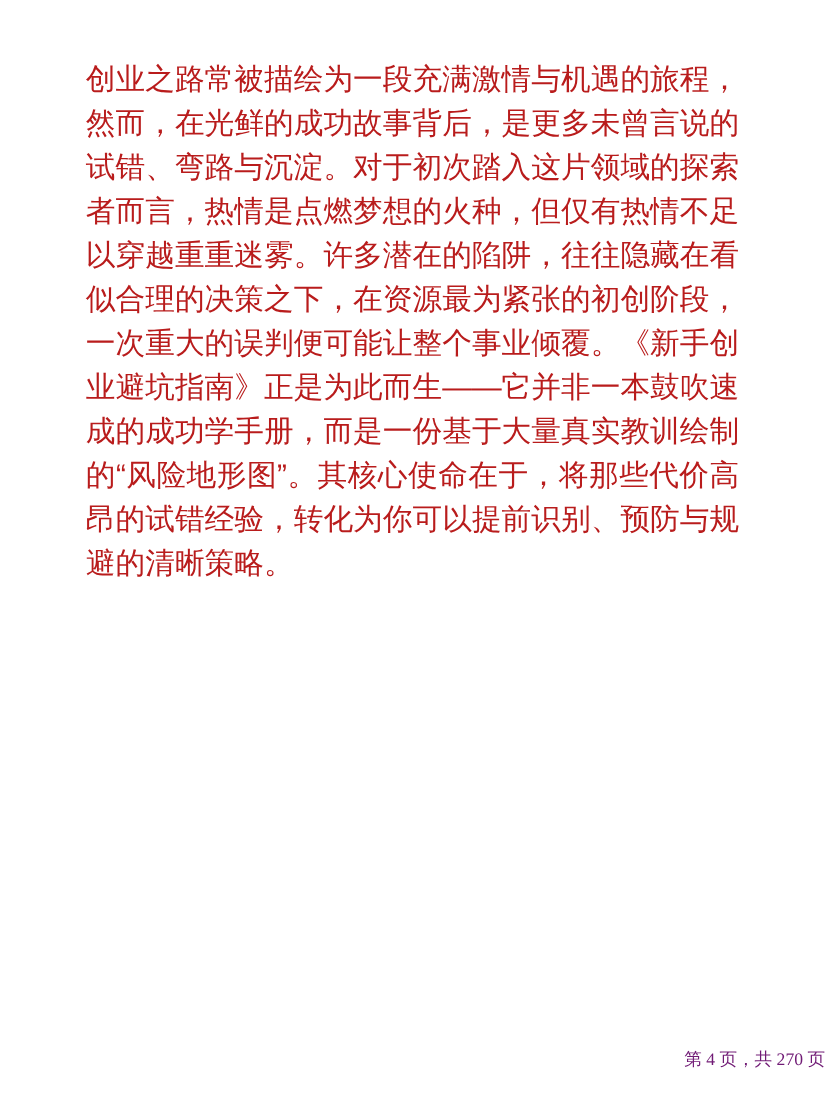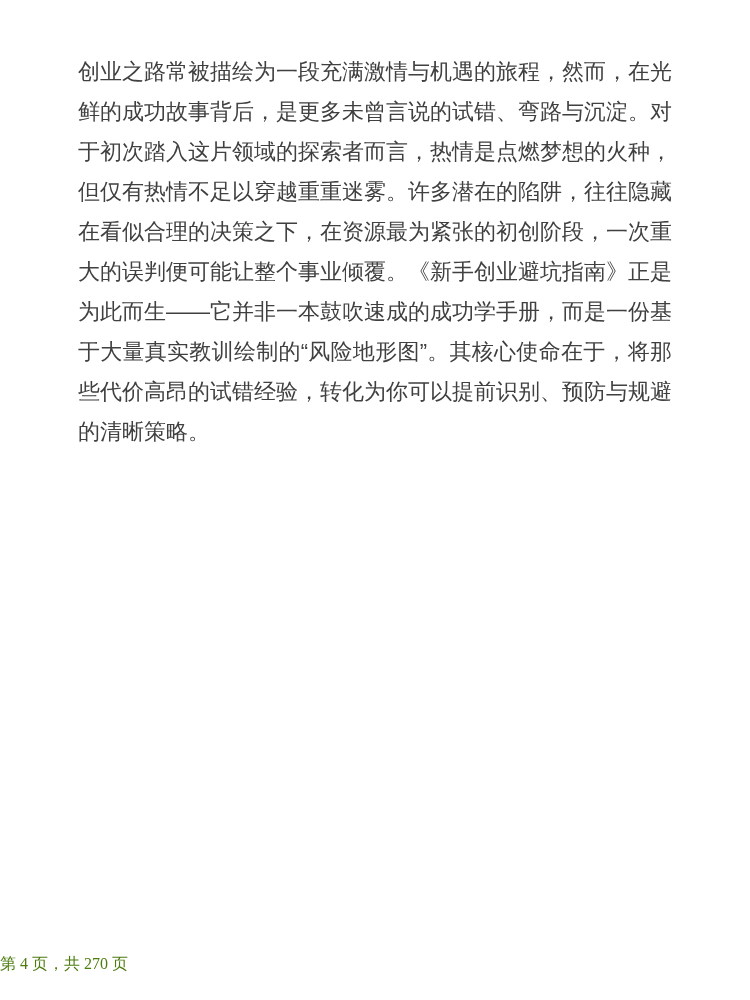--- a/index.html
+++ b/index.html
@@ -13,43 +13,43 @@
     height: 1000px;
     background: #ffffff;
     overflow: hidden;
     font-family: "Liberation Sans", sans-serif;
   }
   .content {
     position: absolute;
     left: 78px;
     top: 52px;
     width: 594px;
-    font-size: 22px;
+    font-size: 27px;
     line-height: 40px;
     font-weight: 300;
-    color: #404040;
+    color: #b91c1c;
     text-align: justify;
     text-justify: inter-ideograph;
     letter-spacing: 0;
   }
   .content p {
     margin: 0 0 16px 0;
     word-break: break-all;
   }
   .footer {
     position: absolute;
     left: 0;
     right: 0;
     bottom: 28px;
-    text-align: left;
+    text-align: right;
     font-family: "Liberation Serif", serif;
     font-size: 16px;
     line-height: 17px;
     font-weight: 400;
-    color: #4d7c0f;
+    color: #701a75;
   }
 </style>
 </head>
 <body>
 
 <div class="page">
   <div class="content">
     <p>创业之路常被描绘为一段充满激情与机遇的旅程，然而，在光鲜的成功故事背后，是更多未曾言说的试错、弯路与沉淀。对于初次踏入这片领域的探索者而言，热情是点燃梦想的火种，但仅有热情不足以穿越重重迷雾。许多潜在的陷阱，往往隐藏在看似合理的决策之下，在资源最为紧张的初创阶段，一次重大的误判便可能让整个事业倾覆。《新手创业避坑指南》正是为此而生——它并非一本鼓吹速成的成功学手册，而是一份基于大量真实教训绘制的“风险地形图”。其核心使命在于，将那些代价高昂的试错经验，转化为你可以提前识别、预防与规避的清晰策略。</p>
   </div>
   <div class="footer">第 4 页，共 270 页</div>

